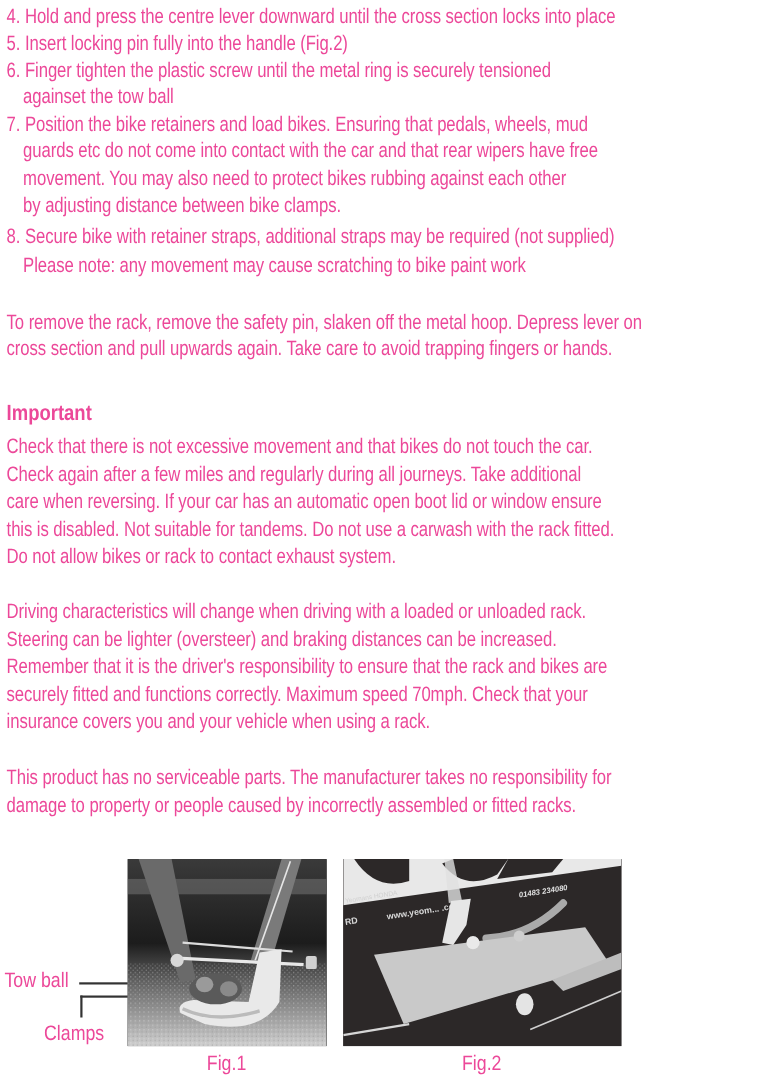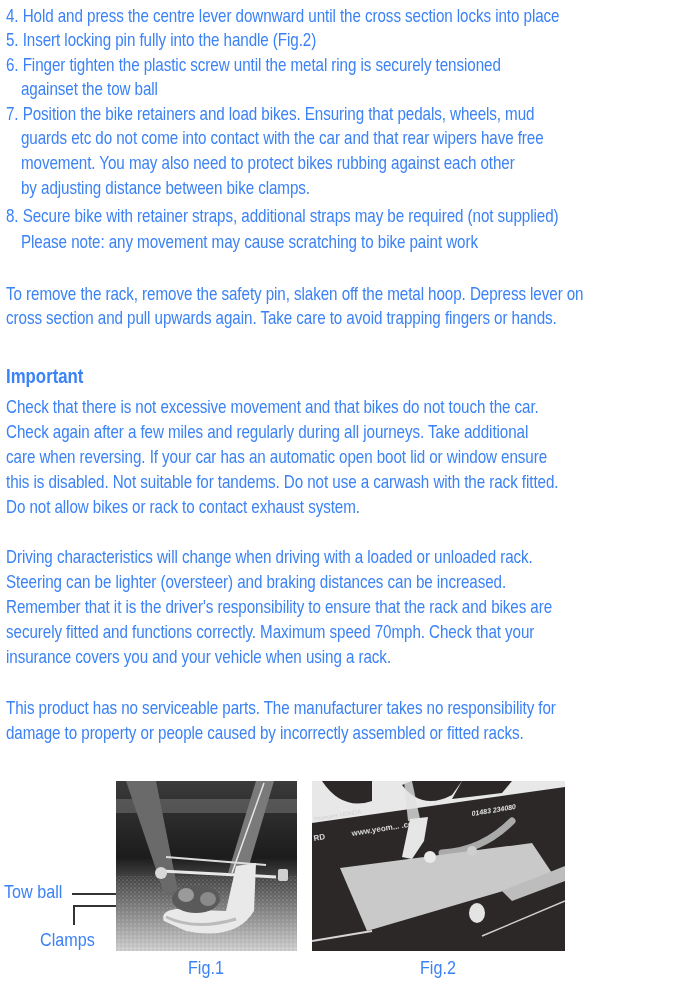--- a/index.html
+++ b/index.html
@@ -1,19 +1,19 @@
 <!DOCTYPE html>
 <html><head>
 <meta charset="utf-8">
 <style>
   html, body { margin: 0; padding: 0; background: #ffffff; }
   body { width: 700px; height: 988px; position: relative; overflow: hidden; }
   .page {
     position: absolute; left: 0; top: 0; width: 700px; height: 988px;
-    color: #3b82f6;
+    color: #ec4899;
     font-family: "Liberation Sans", sans-serif;
   }
   .ln {
     position: absolute;
     left: 6px;
     white-space: nowrap;
     font-size: 19px;
     line-height: 22px;
     transform-origin: 0 50%;
     transform: scaleX(0.80);

